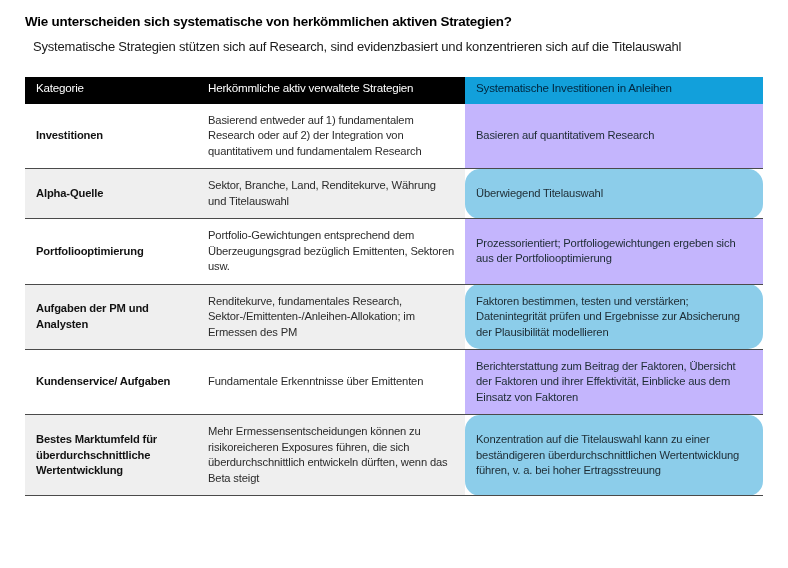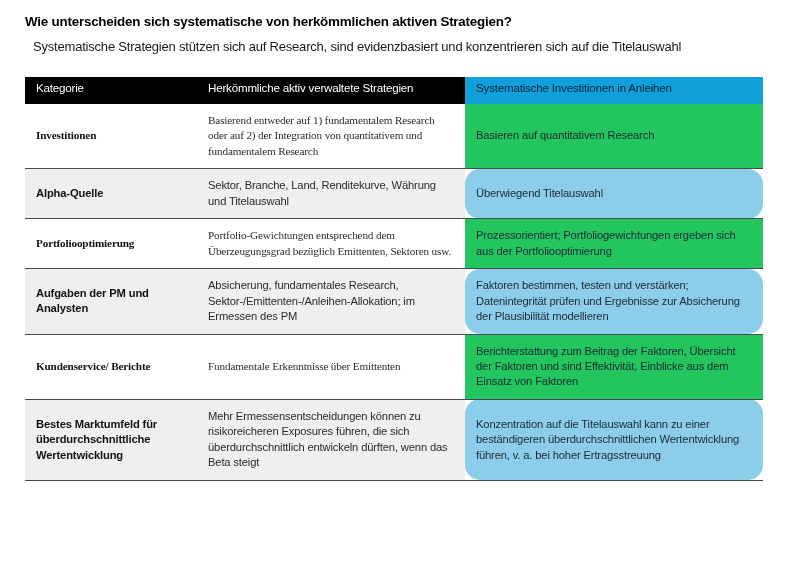--- a/index.html
+++ b/index.html
@@ -96,24 +96,24 @@
     border-top: 1px solid #4a4a4a;
   }
   tbody tr:first-child td { border-top: none; }
   tbody tr:last-child td  { border-bottom: 1px solid #4a4a4a; }
 
   td.cat {
     font-weight: bold;
     color: #121212;
   }
   
-  tr.odd  td.cat, tr.odd  td.trad { background: #ffffff; font-family: Liberation Serif, serif; }
+  tr.odd  td.cat, tr.odd  td.trad { background: #ffffff; }
   tr.even td.cat, tr.even td.trad { background: #efefef; }
   
-  tr.odd  td.sys { background: #22c55e; }
+  tr.odd  td.sys { background: #c4b5fd; }
   tr.even td.sys { background: #8ccdea; border-radius: 15px; }
 
   td.sys { color: #1d2b33; }
 
   
   .footnote {
     position: absolute;
     left: 25px;
     top: 513px;
     font-size: 7.4px;
@@ -159,27 +159,27 @@
           <td class="trad">Sektor, Branche, Land, Renditekurve, Währung und Titelauswahl</td>
           <td class="sys">Überwiegend Titelauswahl</td>
         </tr>
         <tr class="odd">
           <td class="cat">Portfoliooptimierung</td>
           <td class="trad">Portfolio-Gewichtungen entsprechend dem Überzeugungsgrad bezüglich Emittenten, Sektoren usw.</td>
           <td class="sys">Prozessorientiert; Portfoliogewichtungen ergeben sich aus der Portfoliooptimierung</td>
         </tr>
         <tr class="even">
           <td class="cat">Aufgaben der PM und Analysten</td>
-          <td class="trad">Absicherung, fundamentales Research, Sektor-/Emittenten-/Anleihen-Allokation; im Ermessen des PM</td>
+          <td class="trad">Renditekurve, fundamentales Research, Sektor-/Emittenten-/Anleihen-Allokation; im Ermessen des PM</td>
           <td class="sys">Faktoren bestimmen, testen und verstärken; Datenintegrität prüfen und Ergebnisse zur Absicherung der Plausibilität modellieren</td>
         </tr>
         <tr class="odd">
-          <td class="cat">Kundenservice/ Berichte</td>
+          <td class="cat">Kundenservice/ Aufgaben</td>
           <td class="trad">Fundamentale Erkenntnisse über Emittenten</td>
-          <td class="sys">Berichterstattung zum Beitrag der Faktoren, Übersicht der Faktoren und sind Effektivität, Einblicke aus dem Einsatz von Faktoren</td>
+          <td class="sys">Berichterstattung zum Beitrag der Faktoren, Übersicht der Faktoren und ihrer Effektivität, Einblicke aus dem Einsatz von Faktoren</td>
         </tr>
         <tr class="even">
           <td class="cat">Bestes Marktumfeld für überdurchschnittliche Wertentwicklung</td>
           <td class="trad">Mehr Ermessensentscheidungen können zu risikoreicheren Exposures führen, die sich überdurchschnittlich entwickeln dürften, wenn das Beta steigt</td>
           <td class="sys">Konzentration auf die Titelauswahl kann zu einer beständigeren überdurchschnittlichen Wertentwicklung führen, v. a. bei hoher Ertragsstreuung</td>
         </tr>
       </tbody>
     </table>
   </div>
 

